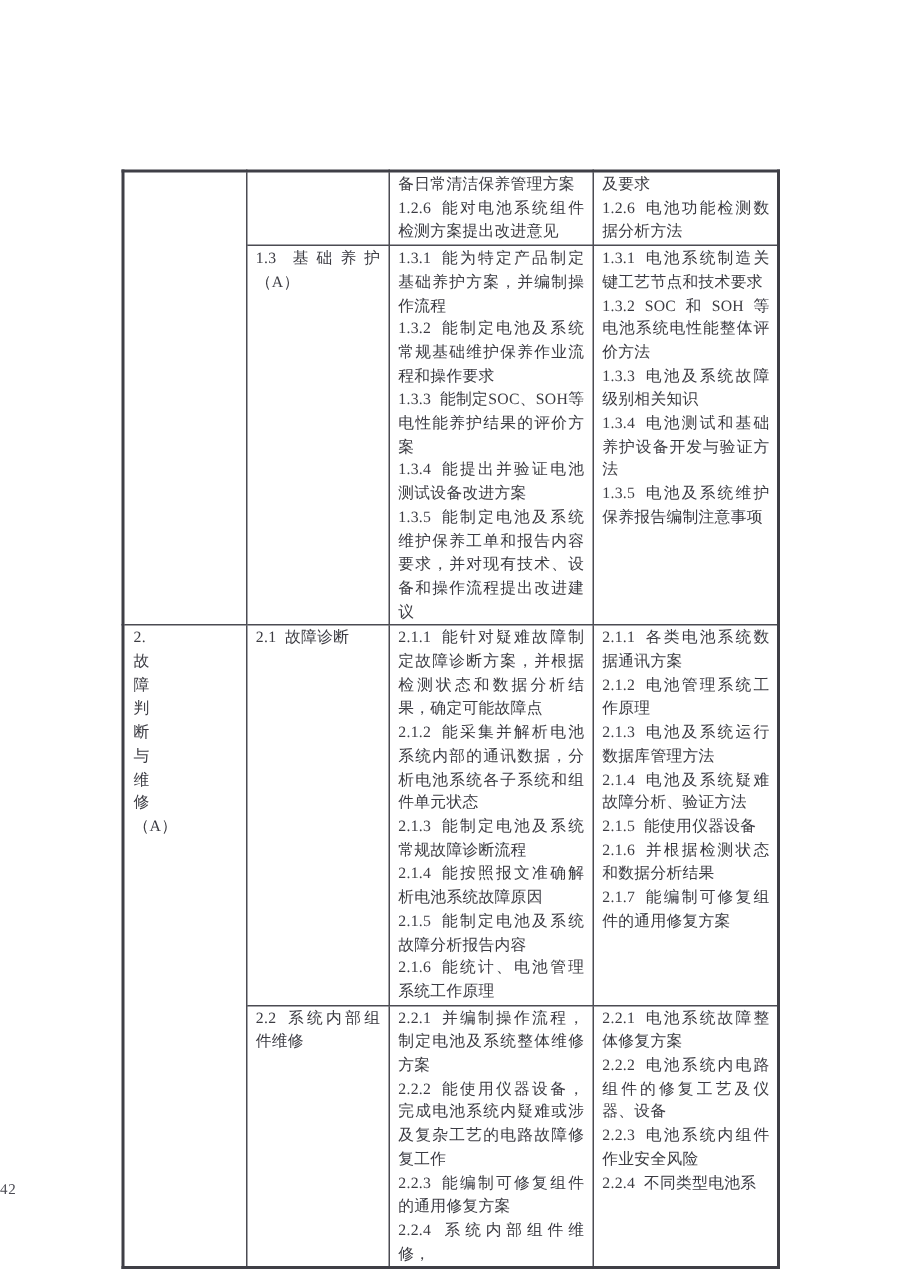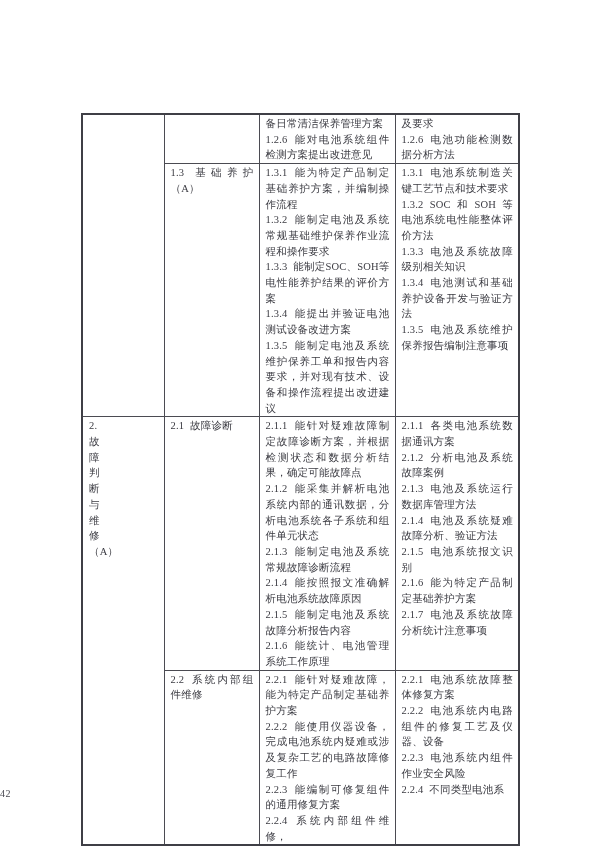--- a/index.html
+++ b/index.html
@@ -97,32 +97,32 @@
       <td>
             <div class="ln">2.1.1 能针对疑难故障制定故障诊断方案，并根据检测状态和数据分析结果，确定可能故障点</div>
             <div class="ln">2.1.2 能采集并解析电池系统内部的通讯数据，分析电池系统各子系统和组件单元状态</div>
             <div class="ln">2.1.3 能制定电池及系统常规故障诊断流程</div>
             <div class="ln">2.1.4 能按照报文准确解析电池系统故障原因</div>
             <div class="ln">2.1.5 能制定电池及系统故障分析报告内容</div>
             <div class="ln">2.1.6 能统计、电池管理系统工作原理</div>
           </td>
       <td class="knowledge-cell">
             <div class="ln">2.1.1 各类电池系统数据通讯方案</div>
-            <div class="ln">2.1.2 分析电池及系统故障案例</div>
+            <div class="ln">2.1.2 电池管理系统工作原理</div>
             <div class="ln">2.1.3 电池及系统运行数据库管理方法</div>
             <div class="ln">2.1.4 电池及系统疑难故障分析、验证方法</div>
-            <div class="ln">2.1.5 电池系统报文识别</div>
-            <div class="ln">2.1.6 能为特定产品制定基础养护方案</div>
-            <div class="ln">2.1.7 电池及系统故障分析统计注意事项</div>
+            <div class="ln">2.1.5 能使用仪器设备</div>
+            <div class="ln">2.1.6 并根据检测状态和数据分析结果</div>
+            <div class="ln">2.1.7 能编制可修复组件的通用修复方案</div>
           </td>
     </tr>
     <tr style="height:124px">
       <td class="label-cell">2.2 系统内部组件维修</td>
       <td>
-            <div class="ln">2.2.1 能针对疑难故障，能为特定产品制定基础养护方案</div>
+            <div class="ln">2.2.1 并编制操作流程，制定电池及系统整体维修方案</div>
             <div class="ln">2.2.2 能使用仪器设备，完成电池系统内疑难或涉及复杂工艺的电路故障修复工作</div>
             <div class="ln">2.2.3 能编制可修复组件的通用修复方案</div>
             <div class="ln">2.2.4 系统内部组件维修，</div>
           </td>
       <td class="knowledge-cell">
             <div class="ln">2.2.1 电池系统故障整体修复方案</div>
             <div class="ln">2.2.2 电池系统内电路组件的修复工艺及仪器、设备</div>
             <div class="ln">2.2.3 电池系统内组件作业安全风险</div>
             <div class="ln">2.2.4 不同类型电池系</div>
           </td>

